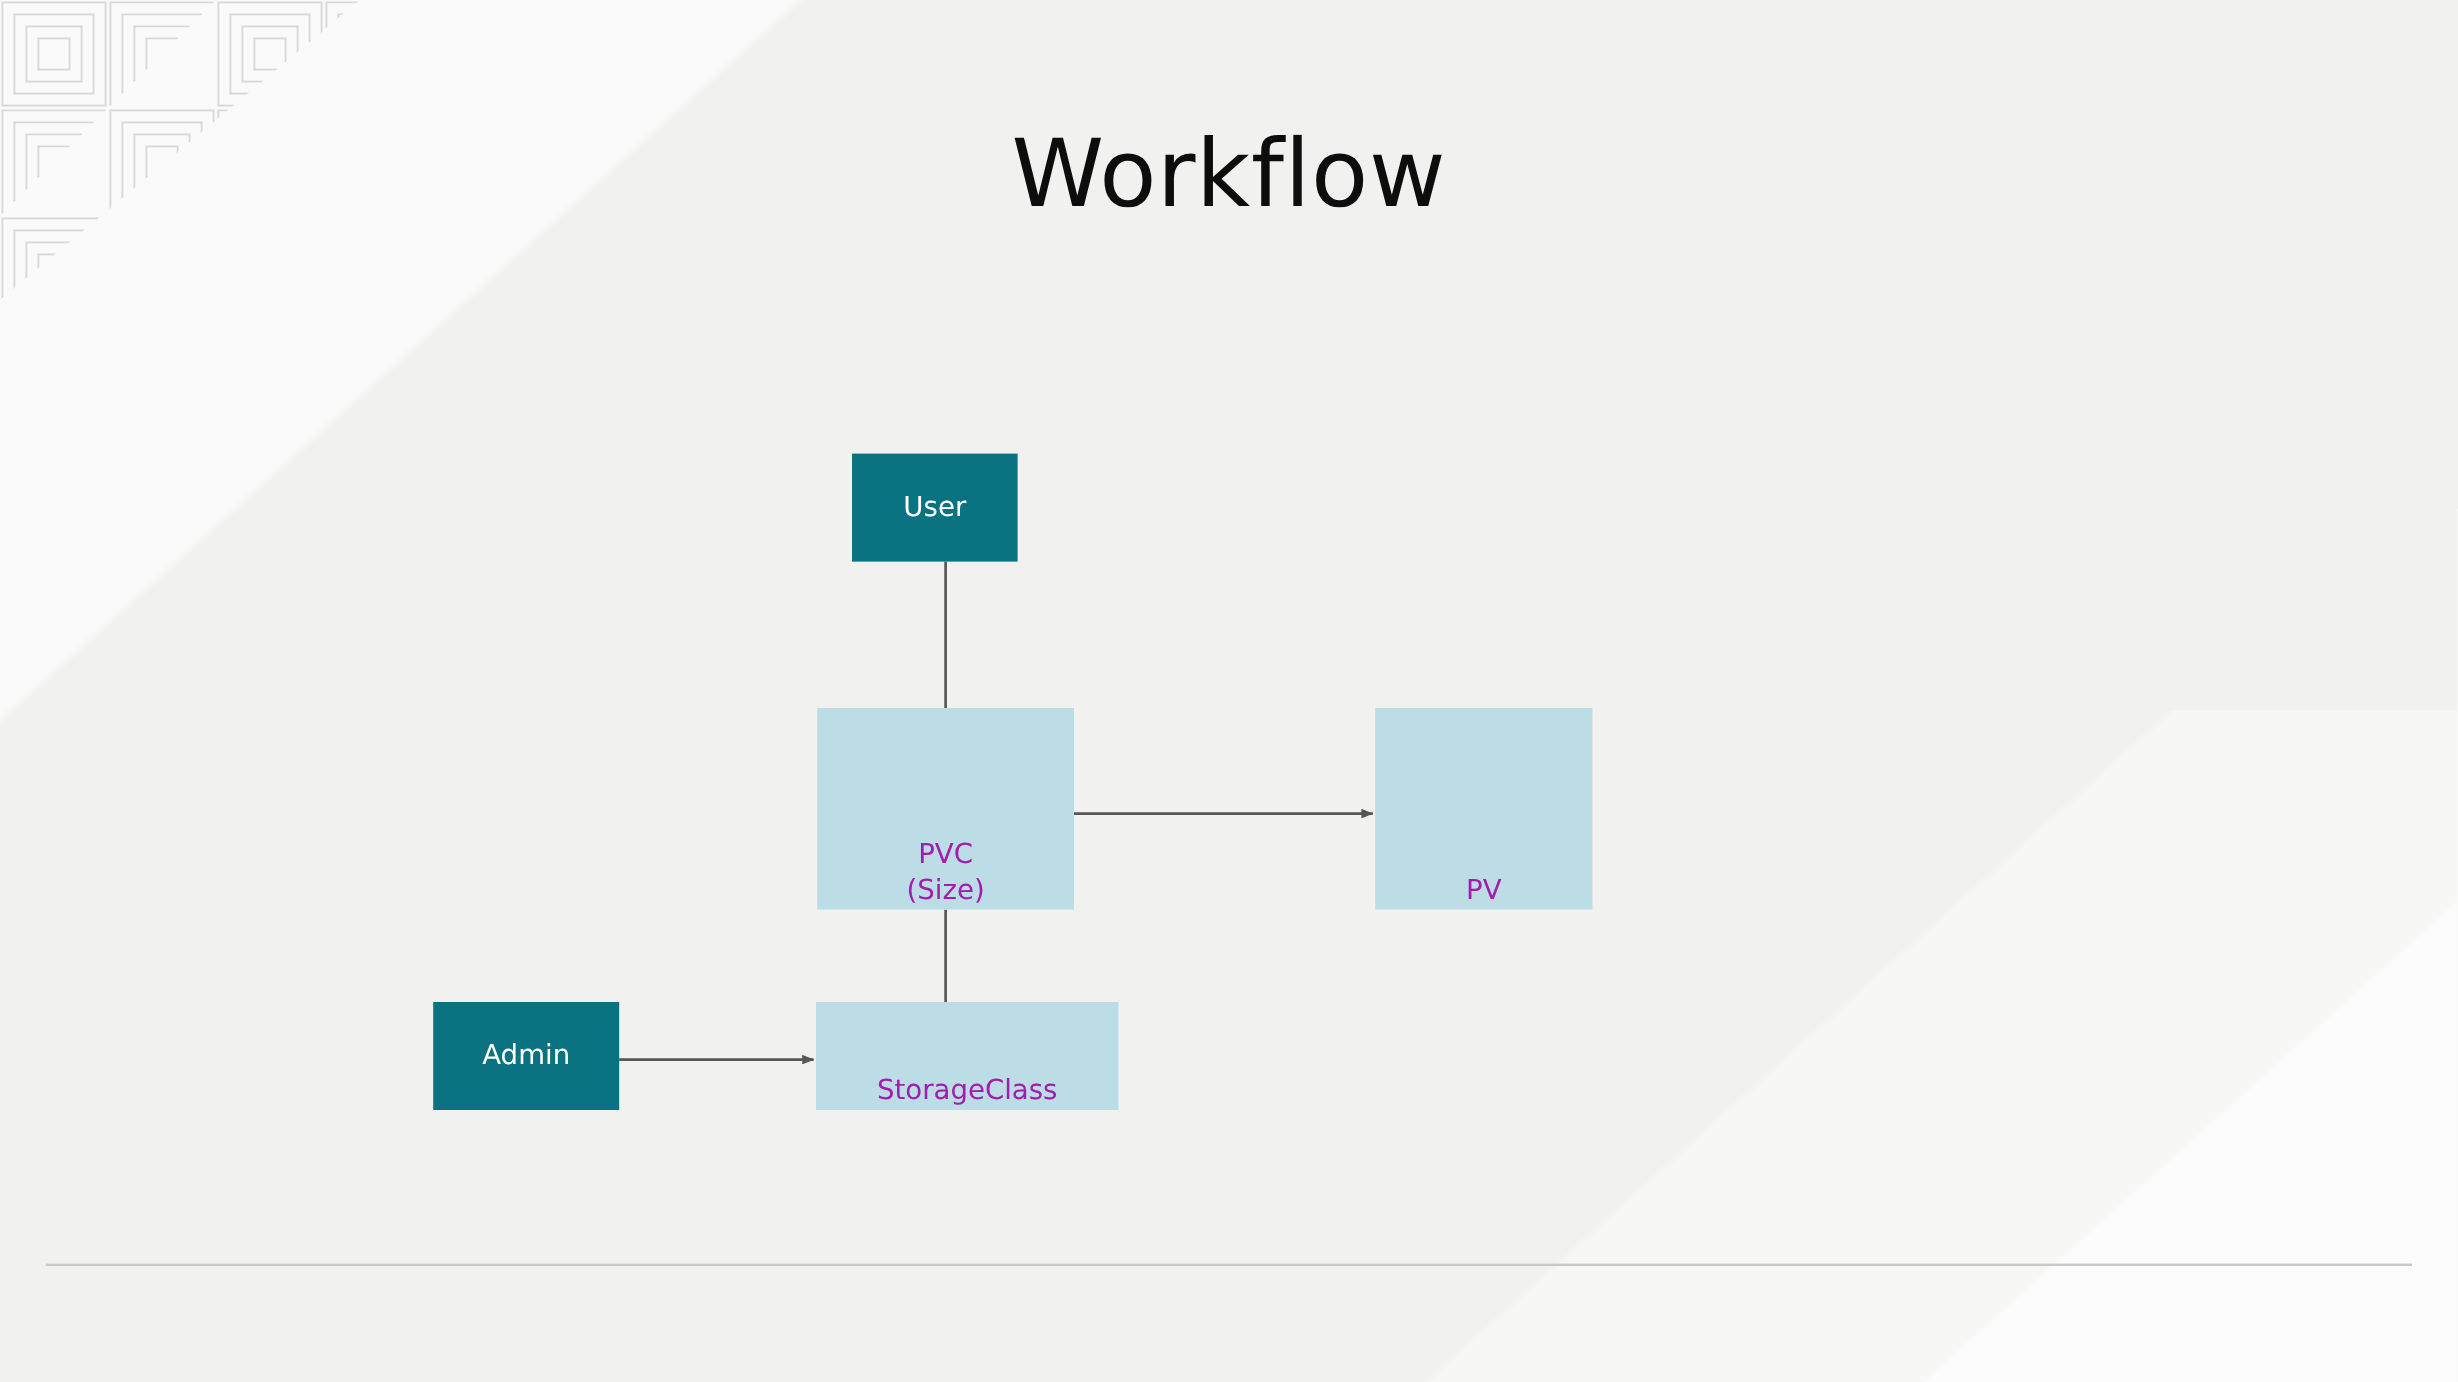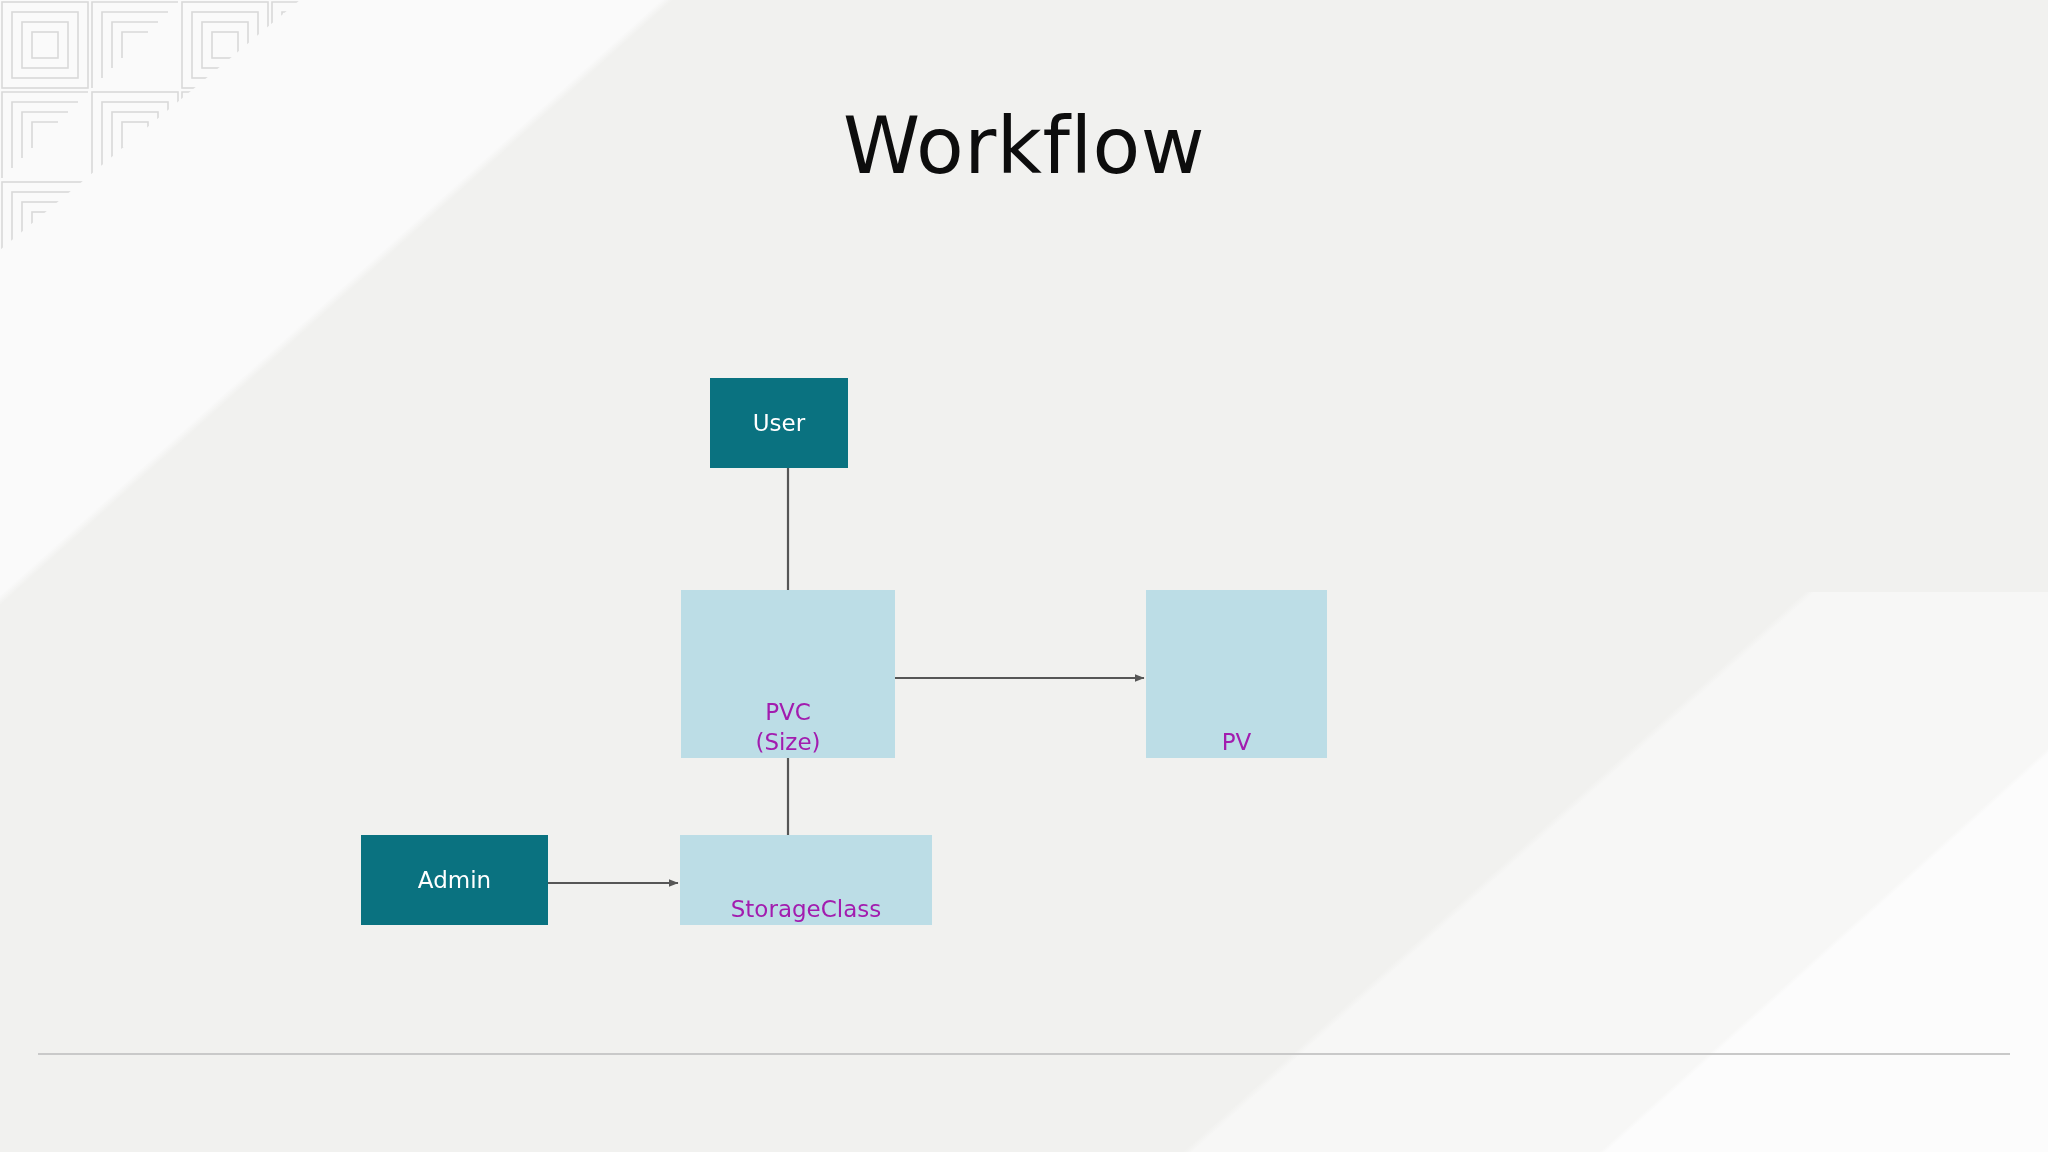--- a/index.html
+++ b/index.html
@@ -97,21 +97,21 @@
   }
   .node-inner { padding: 0 8px; }
 
   .node-user       { left: 710px;  top: 378px;  width: 138px; height: 90px; }
   .node-pvc        { left: 681px;  top: 590px;  width: 214px; height: 168px; }
   .node-pvc .node-inner  { padding-top: 26px; }
   .node-pv         { left: 1146px; top: 590px;  width: 181px; height: 168px; }
   .node-pv .node-inner   { padding-top: 26px; }
   .node-storage    { left: 680px;  top: 835px;  width: 252px; height: 90px; }
   .node-storage .node-inner { padding-top: 26px; }
-  .node-admin      { left: 361px;  top: 835px;  width: 187px; height: 90px; }
+  .node-admin      { left: 361px;  top: 835px;  width: 155px; height: 90px; }
 
   .edges {
     position: absolute;
     left: 0; top: 0;
     width: 2048px; height: 1152px;
     pointer-events: none;
   }
 </style>
 </head>
 <body>

